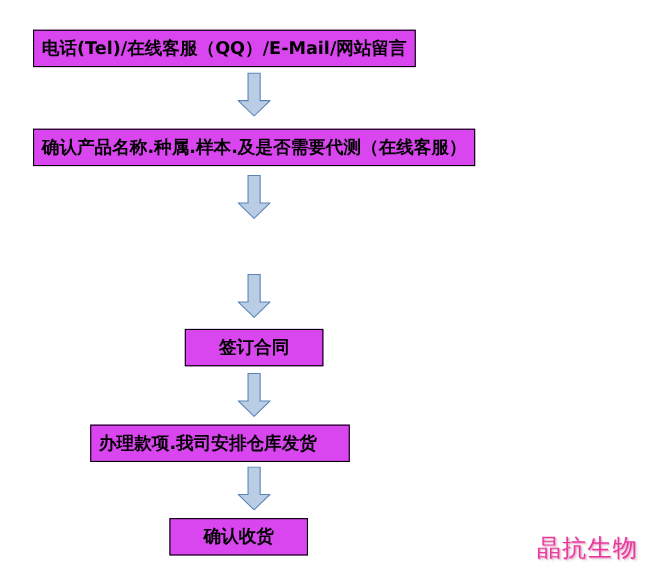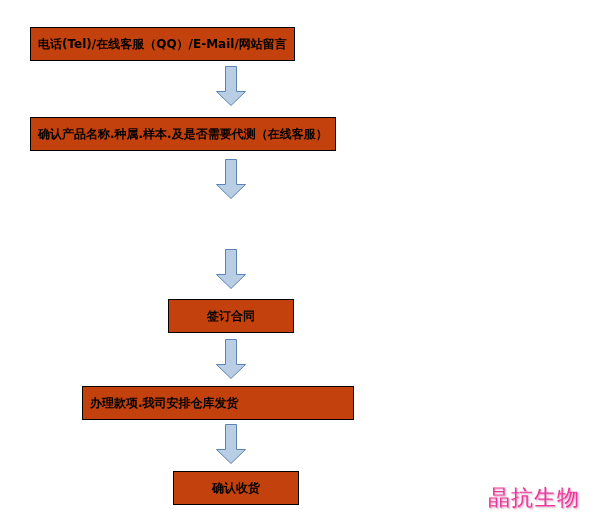--- a/index.html
+++ b/index.html
@@ -12,35 +12,35 @@
     width: 600px;
     height: 528px;
     background: #ffffff;
     font-family: "DejaVu Sans", "Liberation Sans", sans-serif;
     overflow: hidden;
   }
   .box {
     position: absolute;
     box-sizing: border-box;
     border: 1px solid #000000;
-    background: #c2410c;
+    background: #d946ef;
     padding: 6px 7px;
-    font-size: 12px;
+    font-size: 16px;
     font-weight: bold;
     color: #000000;
     white-space: nowrap;
     line-height: 20px;
   }
   .box-center {
     text-align: center;
     min-width: 126px;
     transform: translateX(-50%);
   }
   .box-fixed {
-    width: 272px;
+    width: 236px;
     text-align: left;
   }
   .arrow {
     position: absolute;
     width: 30px;
     height: 40px;
   }
   .arrow svg { display: block; }
   #watermark {
     position: absolute;
@@ -88,17 +88,17 @@
   </div>
 
   <div class="box box-fixed" style="left: 82px; top: 386px; border-color: rgb(0, 0, 0);">办理款项.我司安排仓库发货</div>
 
   <div class="arrow" style="left:216px; top:424px;">
     <svg width="30" height="40" viewBox="0 0 30 40">
       <path d="M9.5,0.5 L20.5,0.5 L20.5,25.5 L29.5,25.5 L15,39.5 L0.5,25.5 L9.5,25.5 Z" fill="#b9cde5" stroke="#5b83b6"></path>
     </svg>
   </div>
 
-  <div class="box box-center" style="left: 236px; top: 471px; border-color: rgb(0, 0, 0);">确认收货</div>
+  <div class="box box-center" style="left: 217px; top: 471px; border-color: rgb(0, 0, 0);">确认收货</div>
 
   <div id="watermark" style="left: 488px; top: 483px; color: rgb(230, 57, 155);">晶抗生物</div>
 
 </div>
 
 </body></html>

